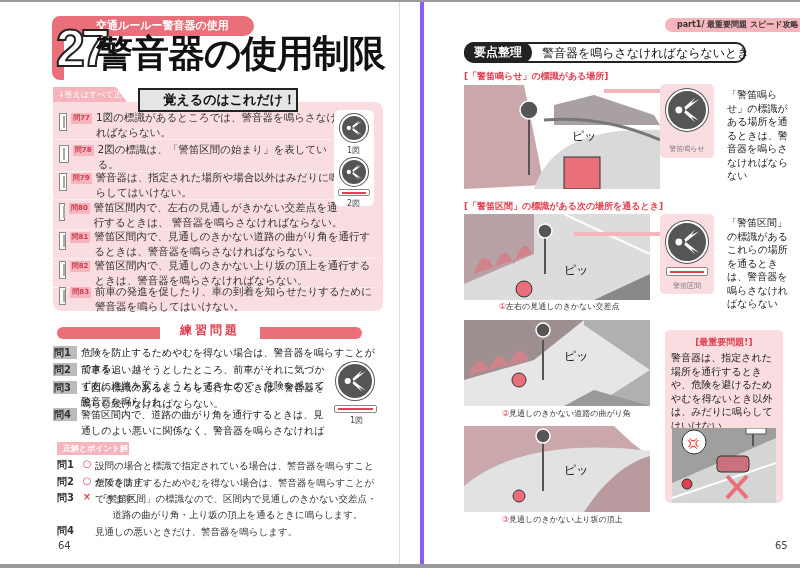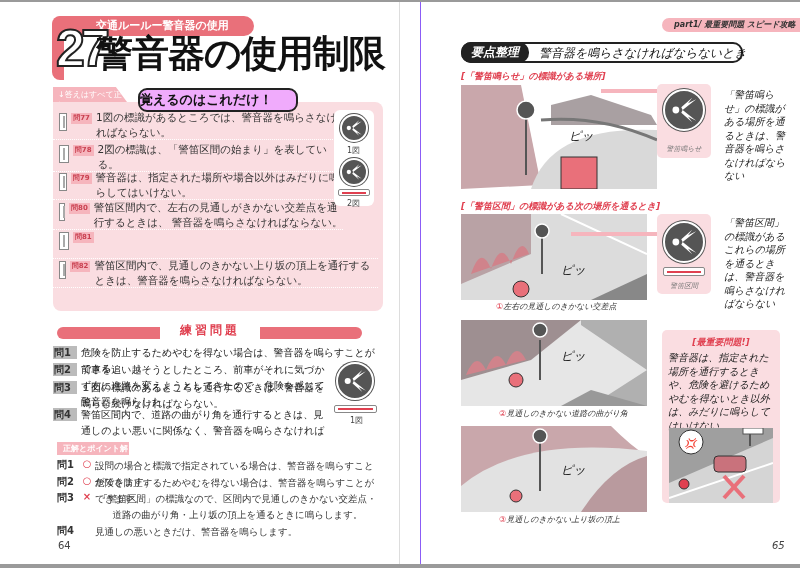--- a/index.html
+++ b/index.html
@@ -1,30 +1,30 @@
 <!DOCTYPE html>
 <html><head>
 <meta charset="utf-8">
 <style>
   * { box-sizing: border-box; margin: 0; padding: 0; }
   body { width: 800px; height: 568px; background: #9a9a9a; font-family: "DejaVu Sans", sans-serif; overflow: hidden; position: relative; }
   .spread { position: absolute; left: 0; top: 2px; width: 800px; height: 562px; background: #fff; display: flex; }
   .page { position: relative; width: 400px; height: 100%; background: #fff; margin-left: 20px; }
   .page.left { border-right: 1px solid #ddd; }
-  .page.right { border-left: 1px solid #8b5cf6; font-style: italic; }
+  .page.right { border-left: 4px solid #8b5cf6; }
 
   
   .lesson-tab { position: absolute; left: 32px; top: 14px; width: 202px; height: 20px; background: #e9707a; border-radius: 10px 10px 10px 0; }
   .lesson-tab-left { position: absolute; left: 32px; top: 14px; width: 12px; height: 64px; background: #e9707a; border-radius: 8px 0 0 8px; }
   .lesson-sub { position: absolute; left: 76px; top: 16px; font-size: 11px; color: #fff; font-weight: bold; white-space: nowrap; }
   .lesson-num { position: absolute; left: 36px; top: 20px; font-size: 52px; font-weight: bold; color: #fff; line-height: 1; -webkit-text-stroke: 2px #222; letter-spacing: -4px; font-family: "Liberation Sans", sans-serif; }
   .lesson-title { position: absolute; left: 76px; top: 32px; font-size: 37px; font-weight: bold; color: #111; white-space: nowrap; letter-spacing: -1px; line-height: 1.1; }
 
   .answer-hint { position: absolute; left: 33px; top: 85px; width: 74px; height: 15px; background: #f6b5bd; color: #fff; font-size: 8px; padding: 2px 0 0 5px; clip-path: polygon(0 0, 85% 0, 100% 100%, 0 100%); }
-  .memorize-pill { position: absolute; left: 118px; top: 86px; width: 160px; height: 24px; border: 2px solid #222; border-radius: 9px; background: #f0abfc; text-align: left; font-size: 13px; font-weight: bold; line-height: 20px; color: #111; }
+  .memorize-pill { position: absolute; left: 118px; top: 86px; width: 160px; height: 24px; border: 2px solid #222; border-radius: 0; background: #e5e5e5; text-align: right; font-size: 13px; font-weight: bold; line-height: 20px; color: #111; }
 
   .memo-box { position: absolute; left: 33px; top: 100px; width: 330px; height: 209px; background: #fadde1; border-radius: 0 8px 8px 8px; }
   .memo-row { position: absolute; left: 0; width: 290px; display: flex; border-bottom: 1px dotted #fff; }
   .memo-check { width: 10px; height: 18px; margin: 3px 4px 0 6px; border: 1px solid #888; background: #fff; position: relative; }
   .memo-check::after { content: ""; position: absolute; left: 3px; top: 2px; width: 2px; height: 12px; background: #aaa; }
   .memo-qnum { font-size: 7px; color: #c94050; background: #f6b5bd; height: 11px; padding: 0 2px; margin-top: 3px; margin-right: 4px; white-space: nowrap; font-weight: bold; }
   .memo-text { font-size: 10.5px; color: #333; line-height: 15px; }
 
   .signs-panel { position: absolute; left: 314px; top: 108px; width: 40px; height: 96px; background: #fff; border-radius: 6px; }
   .sign { position: absolute; border-radius: 50%; background: #555; border: 2px solid #fff; box-shadow: 0 0 0 1px #555; }
@@ -99,25 +99,31 @@
         <span class="memo-text">警音器は、指定された場所や場合以外はみだりに鳴らしてはいけない。</span>
       </div>
       <div class="memo-row" style="top:98px;height:30px;">
         <span class="memo-check"></span>
         <span class="memo-qnum">問80</span>
         <span class="memo-text">警笛区間内で、左右の見通しがきかない交差点を通行するときは、 警音器を鳴らさなければならない。</span>
       </div>
       <div class="memo-row" style="top:127px;width:325px;height:30px;">
         <span class="memo-check"></span>
         <span class="memo-qnum">問81</span>
+        <span class="memo-text">警笛区間内で、見通しのきかない道路の曲がり角を通行するときは、警音器を鳴らさなければならない。</span>
       </div>
       <div class="memo-row" style="top:156px;width:325px;height:30px;">
         <span class="memo-check"></span>
         <span class="memo-qnum">問82</span>
         <span class="memo-text">警笛区間内で、見通しのきかない上り坂の頂上を通行するときは、警音器を鳴らさなければならない。</span>
+      </div>
+      <div class="memo-row" style="top:182px;width:325px;height:30px;border-bottom:none;">
+        <span class="memo-check"></span>
+        <span class="memo-qnum">問83</span>
+        <span class="memo-text">前車の発進を促したり、車の到着を知らせたりするために警音器を鳴らしてはいけない。</span>
       </div>
     </div>
     <div class="memorize-pill">覚えるのはこれだけ！</div>
 
     <div class="signs-panel">
       <div class="sign" style="left:6px;top:4px;width:28px;height:28px;">
         <svg viewBox="0 0 28 28">
             <circle cx="8" cy="14" r="2.5" fill="#fff"></circle>
             <path d="M12 12 L20 5 L17 9 L23 6 L13 14 Z" fill="#fff"></path>
             <path d="M12 16 L20 23 L17 19 L23 22 L13 14 Z" fill="#fff"></path>

